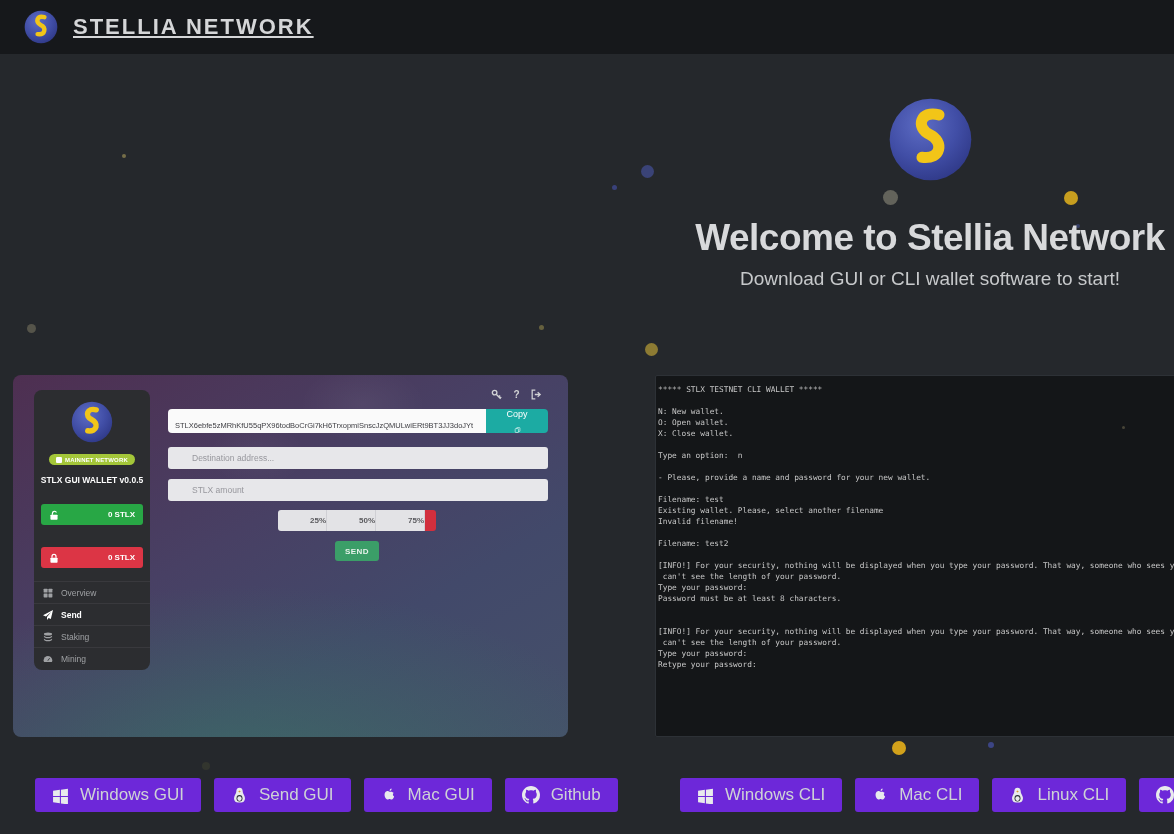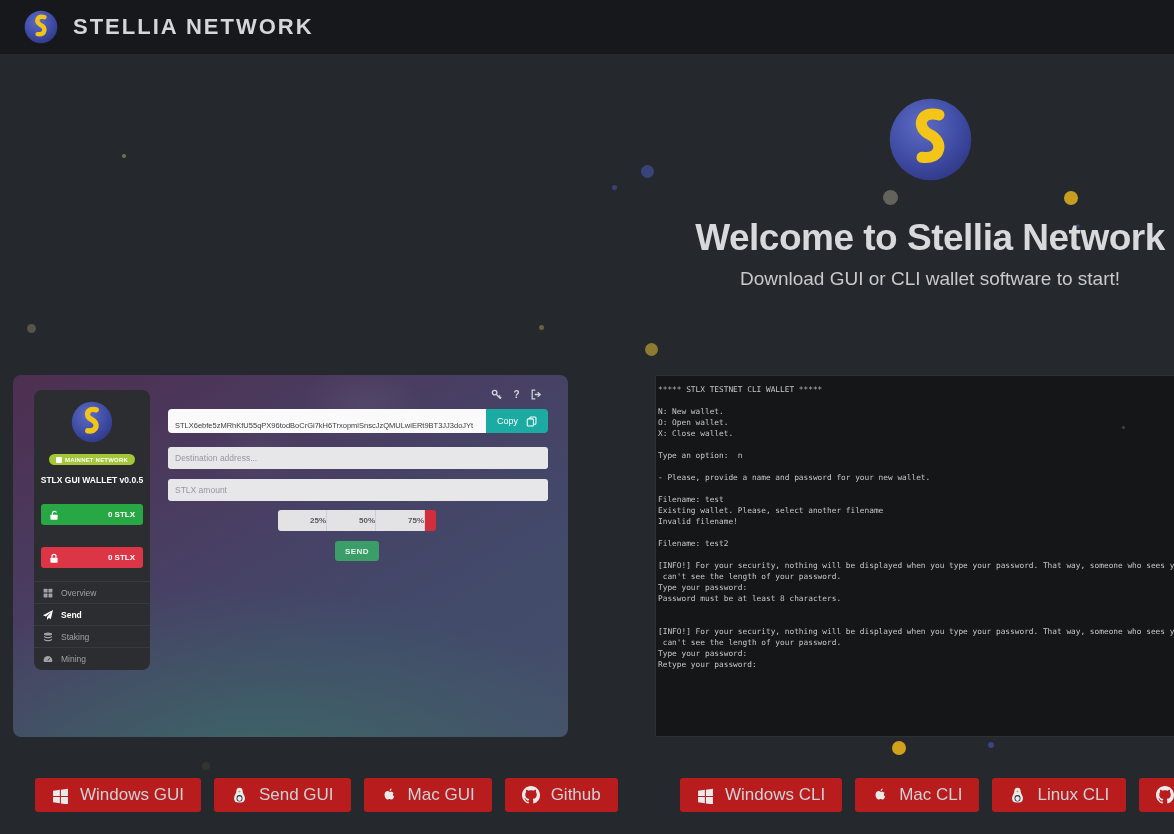--- a/index.html
+++ b/index.html
@@ -8,21 +8,21 @@
     position:relative; width:1174px; height:834px; overflow:hidden;
     background:#25282c; font-family:"Liberation Sans", sans-serif;
   }
   
   .navbar {
     position:absolute; left:0; top:0; width:100%; height:54px;
     background:#16181b; display:flex; align-items:center; gap:15px;
     padding-left:24px; z-index:5;
   }
   .nav-logo { width:34px; height:34px; }
-  .nav-title { font-size:22px; font-weight:bold; letter-spacing:2px; color:#d5d6d8; }
+  .nav-title { font-size:22px; font-weight:bold; letter-spacing:2px; color:#d5d6d8;text-decoration:underline; }
   
   .dot { position:absolute; border-radius:50%; z-index:1; }
   
   .hero { position:absolute; left:650px; top:97px; width:560px; text-align:center; z-index:2; }
   .hero-logo { width:85px; height:85px; }
   .hero-title { margin-top:31px; font-size:37px; font-weight:bold; letter-spacing:-0.5px; color:#d8d9db; }
   .hero-sub { margin-top:9px; font-size:19px; color:#c7c9cb; }
   
   .gui-panel {
     position:absolute; left:13px; top:375px; width:555px; height:362px;
@@ -68,25 +68,25 @@
   .address-row {
     position:absolute; left:155px; top:34px; width:380px; height:24px;
     display:flex; border-radius:4px; overflow:hidden;
   }
   .address-field {
     flex:1; background:#fafafa; color:#3d3d42; font-size:7.5px;
     display:flex; align-items:center; padding:16px 7px; white-space:nowrap; overflow:hidden;
   }
   .copy-btn {
     width:62px; background:#1caba3; color:#fff; font-size:9px;
-    display:flex; align-items:center; justify-content:center; gap:8px; cursor:pointer;
+    display:flex; align-items:center; justify-content:center; gap:8px; cursor:pointer;flex-direction:column;
   }
   .text-input {
     position:absolute; left:155px; width:380px; height:22px;
-    background:#e7e7ea; border:none; border-radius:3px; padding:0 7px;
+    background:#e7e7ea; border:none; border-radius:3px; padding:0 24px;
     font-family:"Liberation Sans", sans-serif; font-size:8.5px; color:#55555c; outline:none;
   }
   .text-input::placeholder { color:#97979d; opacity:1; }
   .input-dest { top:72px; }
   .input-amount { top:104px; }
   .percent-group {
     position:absolute; left:265px; top:135px; width:158px; height:21px;
     display:flex; border-radius:3px; overflow:hidden; font-size:8px; font-weight:bold;
   }
   .pct { flex:1; display:flex; align-items:center; justify-content:center;
@@ -105,21 +105,21 @@
     font-family:"DejaVu Sans Mono", monospace; font-size:7.8px; line-height:11px;
     color:#c7c7c7; overflow:hidden;
   }
   .terminal div { min-height:11px; white-space:pre; }
   
   .downloads { position:absolute; top:778px; display:flex; gap:13px; z-index:2; }
   .dl-left { left:35px; }
   .dl-right { left:680px; }
   .dl-btn {
     height:34px; display:flex; align-items:center; gap:11px; padding:0 17px;
-    background:#b91c1c; border-radius:3px; color:#ced2d6; font-size:17px;
+    background:#6d28d9; border-radius:3px; color:#ced2d6; font-size:17px;
     cursor:pointer; white-space:nowrap;
   }
   .dl-btn svg { flex:0 0 auto; }
 </style>
 </head>
 <body>
 
 <svg width="0" height="0" style="position:absolute">
   <defs>
     <radialGradient id="logoGrad" cx="40%" cy="32%" r="78%">

